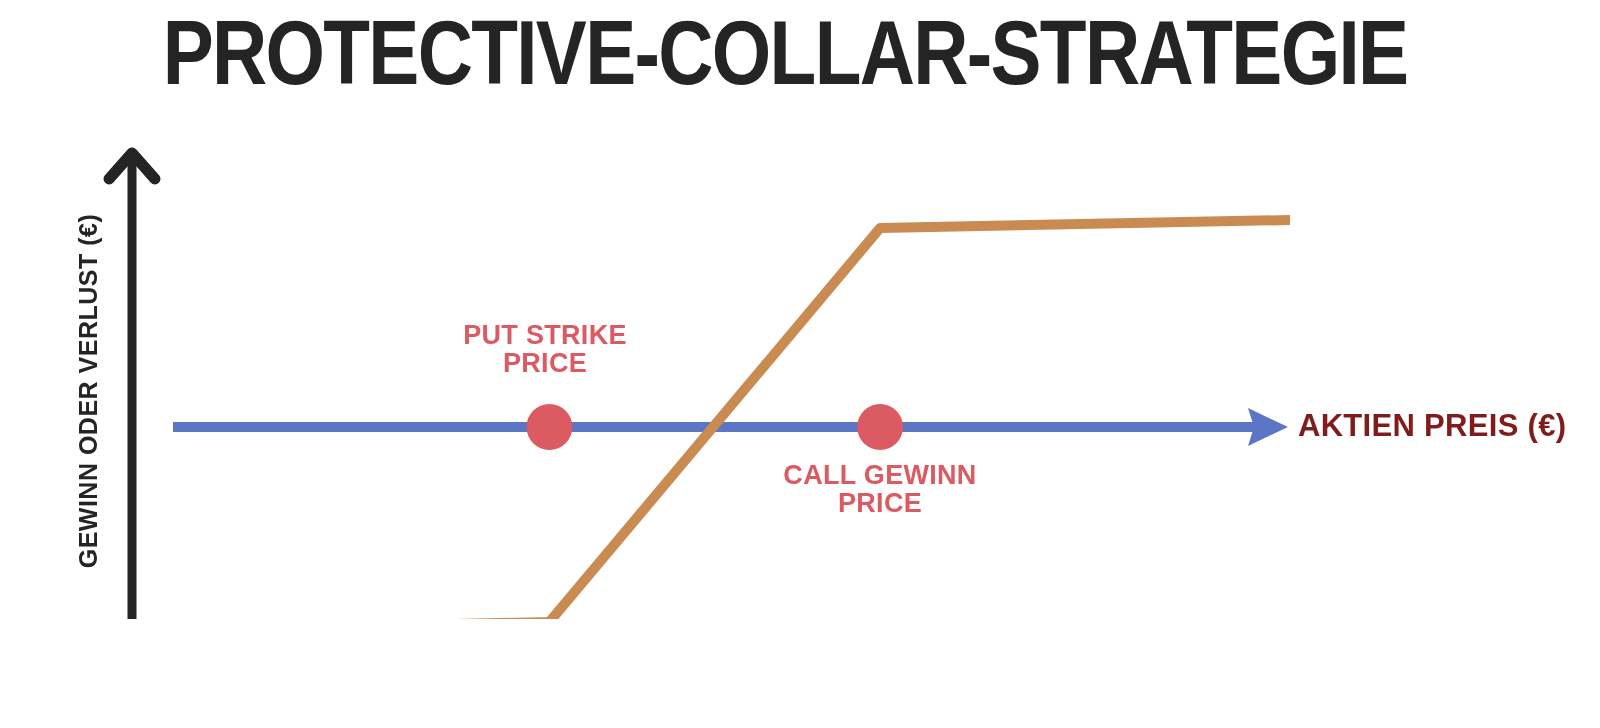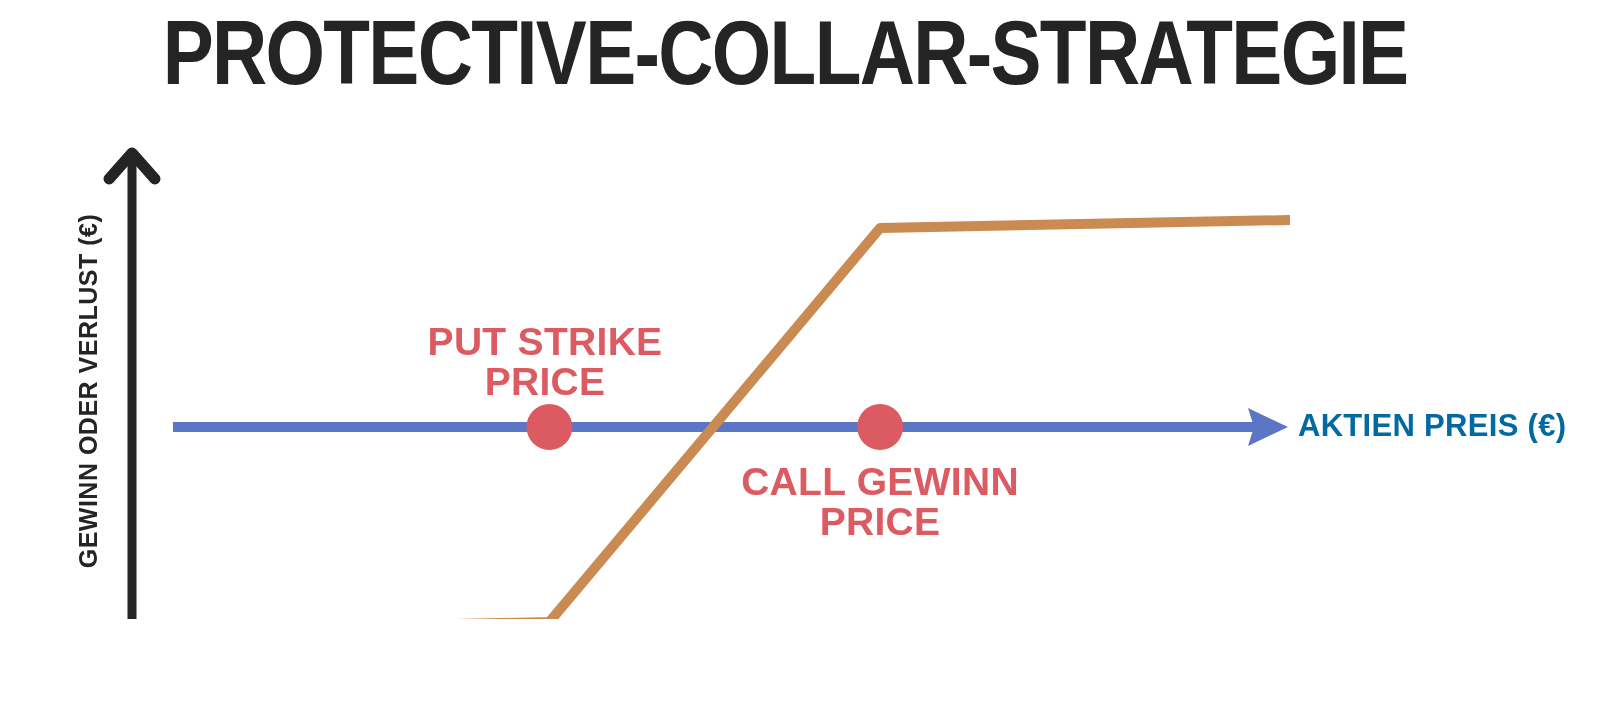--- a/index.html
+++ b/index.html
@@ -16,26 +16,26 @@
   }
   .diagram-svg{position:absolute;left:0;top:0;}
   .ylabel{
     position:absolute;left:88px;top:391px;
     transform:translate(-50%,-50%) rotate(-90deg);
     font-size:25px;font-weight:bold;color:#242424;
     letter-spacing:0.5px;white-space:nowrap;
   }
   .xlabel{
     position:absolute;left:1298px;top:427px;transform:translateY(-54%);
-    font-size:31px;font-weight:bold;color:#0369a1;
+    font-size:31px;font-weight:bold;color:#7f1d1d;
     letter-spacing:0.3px;white-space:nowrap;
   }
   .strike{
     position:absolute;width:300px;text-align:center;
-    font-size:39px;font-weight:bold;color:#DC5A62;
+    font-size:27px;font-weight:bold;color:#DC5A62;
     line-height:1.02;letter-spacing:0.3px;
   }
   .strike-put{left:395px;top:322px;}
   .strike-call{left:730px;top:462px;}
   .strike span{display:block;}
 </style>
 </head>
 <body>
 
 <div class="stage">

